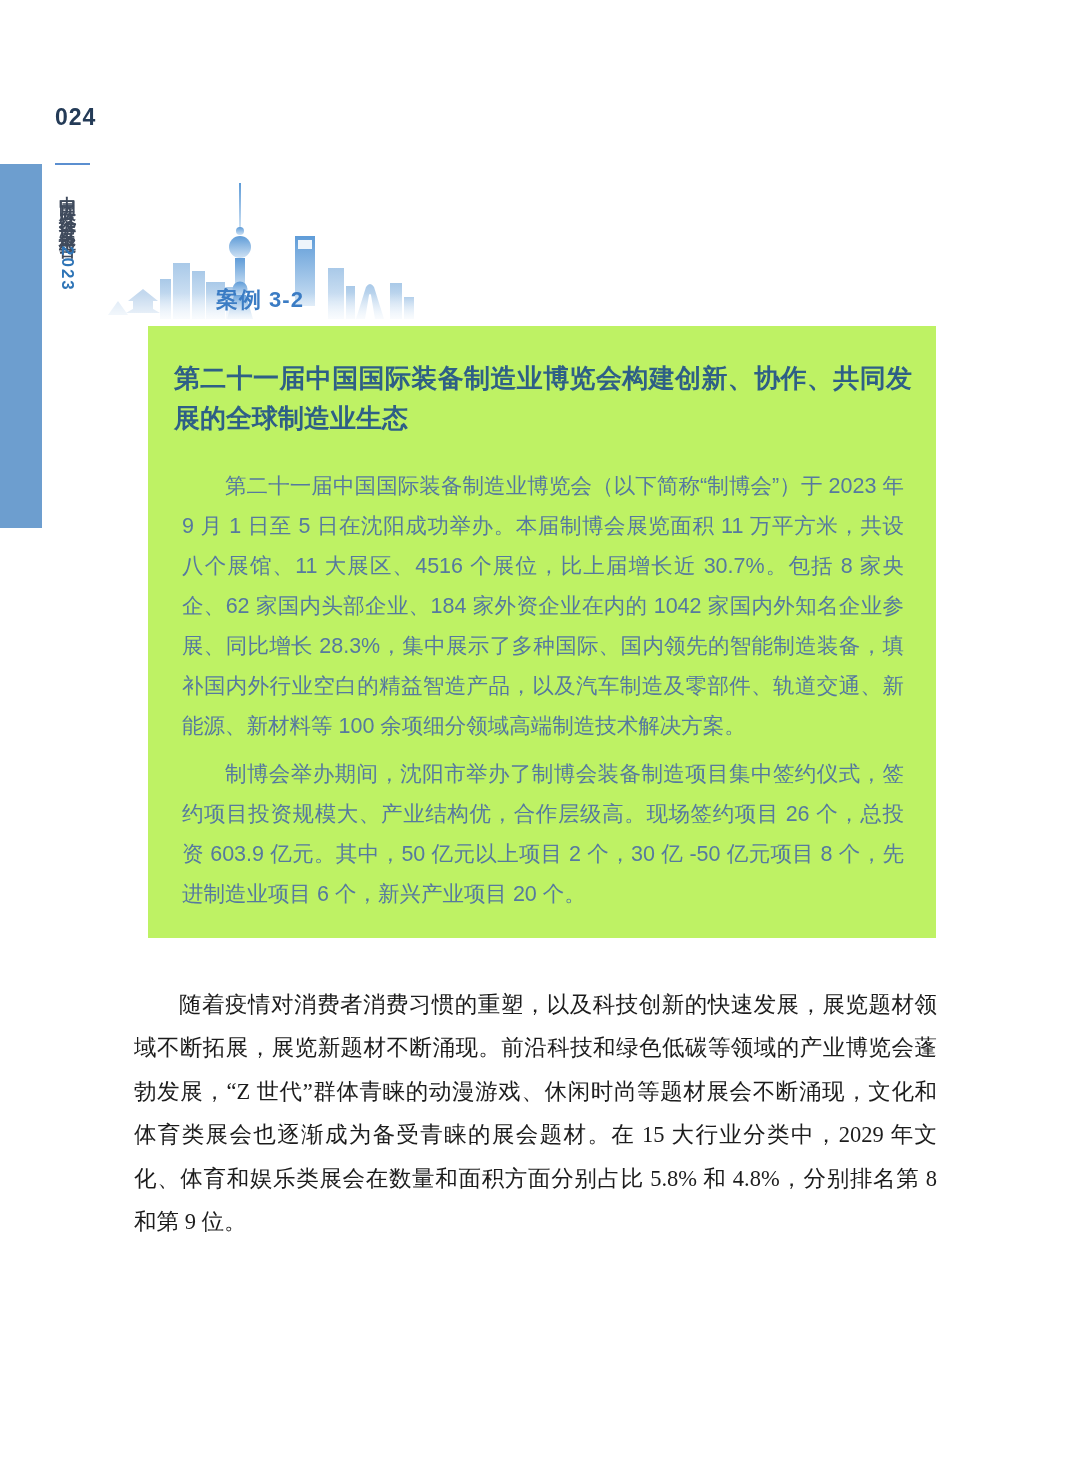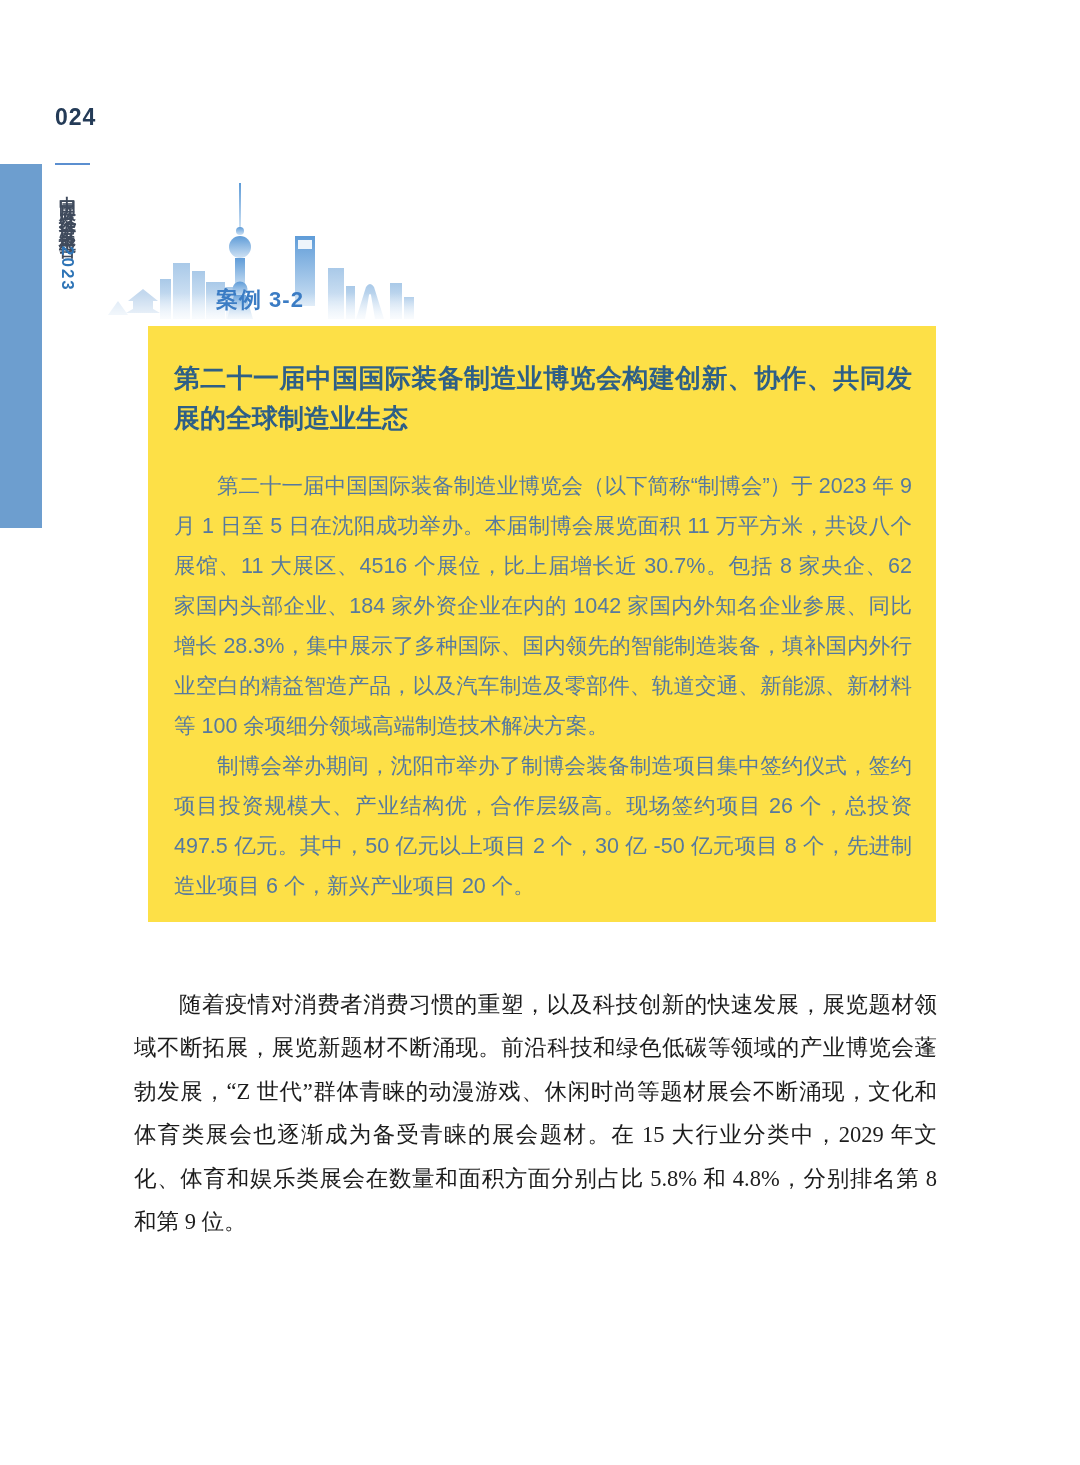--- a/index.html
+++ b/index.html
@@ -71,40 +71,40 @@
     color: #3b7cc4;
     letter-spacing: 1px;
     z-index: 2;
   }
   .case-box {
     position: absolute;
     left: 148px;
     top: 326px;
     width: 788px;
     box-sizing: border-box;
-    background: #fde047;
+    background: #bef264;
     padding: 33px 24px 16px 26px;
   }
   .case-title {
     font-family: "Liberation Serif", serif;
     font-weight: 700;
     font-size: 26px;
     line-height: 40px;
     color: #2e5f86;
     text-align: justify;
     margin: 0 0 27px 0;
   }
   .case-para {
     font-family: "Liberation Sans", sans-serif;
     font-size: 21.5px;
     line-height: 40px;
     color: #56799f;
     text-align: justify;
     text-indent: 2em;
-    margin: 0;
+    margin: 8px;
   }
   .body-para {
     position: absolute;
     left: 134px;
     top: 960px;
     width: 803px;
     font-family: "Liberation Serif", serif;
     font-size: 22.5px;
     line-height: 43.5px;
     color: #1c1c1c;
@@ -184,16 +184,16 @@
   </g>
 
   <rect x="0" y="110" width="322" height="32" fill="url(#fadeGrad)"></rect>
 </svg>
 
 <div class="case-label">案例 3-2</div>
 
 <div class="case-box">
   <h2 class="case-title">第二十一届中国国际装备制造业博览会构建创新、协作、共同发展的全球制造业生态</h2>
   <p class="case-para">第二十一届中国国际装备制造业博览会（以下简称“制博会”）于 2023 年 9 月 1 日至 5 日在沈阳成功举办。本届制博会展览面积 11 万平方米，共设八个展馆、11 大展区、4516 个展位，比上届增长近 30.7%。包括 8 家央企、62 家国内头部企业、184 家外资企业在内的 1042 家国内外知名企业参展、同比增长 28.3%，集中展示了多种国际、国内领先的智能制造装备，填补国内外行业空白的精益智造产品，以及汽车制造及零部件、轨道交通、新能源、新材料等 100 余项细分领域高端制造技术解决方案。</p>
-  <p class="case-para">制博会举办期间，沈阳市举办了制博会装备制造项目集中签约仪式，签约项目投资规模大、产业结构优，合作层级高。现场签约项目 26 个，总投资 497.5 亿元。其中，50 亿元以上项目 2 个，30 亿 -50 亿元项目 8 个，先进制造业项目 6 个，新兴产业项目 20 个。</p>
+  <p class="case-para">制博会举办期间，沈阳市举办了制博会装备制造项目集中签约仪式，签约项目投资规模大、产业结构优，合作层级高。现场签约项目 26 个，总投资 603.9 亿元。其中，50 亿元以上项目 2 个，30 亿 -50 亿元项目 8 个，先进制造业项目 6 个，新兴产业项目 20 个。</p>
 </div>
 
 <p class="body-para">随着疫情对消费者消费习惯的重塑，以及科技创新的快速发展，展览题材领域不断拓展，展览新题材不断涌现。前沿科技和绿色低碳等领域的产业博览会蓬勃发展，“Z 世代”群体青睐的动漫游戏、休闲时尚等题材展会不断涌现，文化和体育类展会也逐渐成为备受青睐的展会题材。在 15 大行业分类中，2029 年文化、体育和娱乐类展会在数量和面积方面分别占比 5.8% 和 4.8%，分别排名第 8 和第 9 位。</p>
 
 </body></html>

